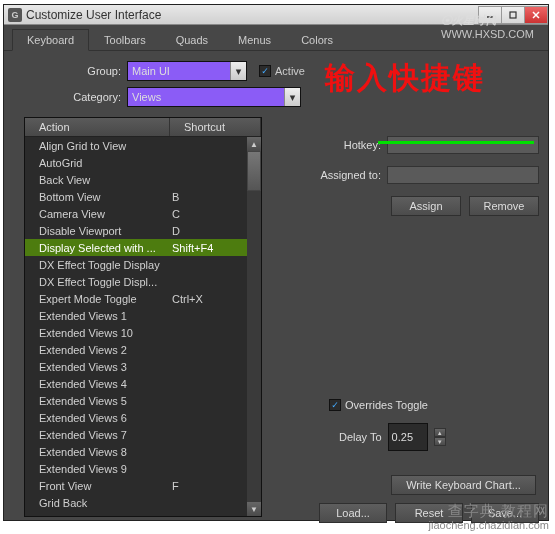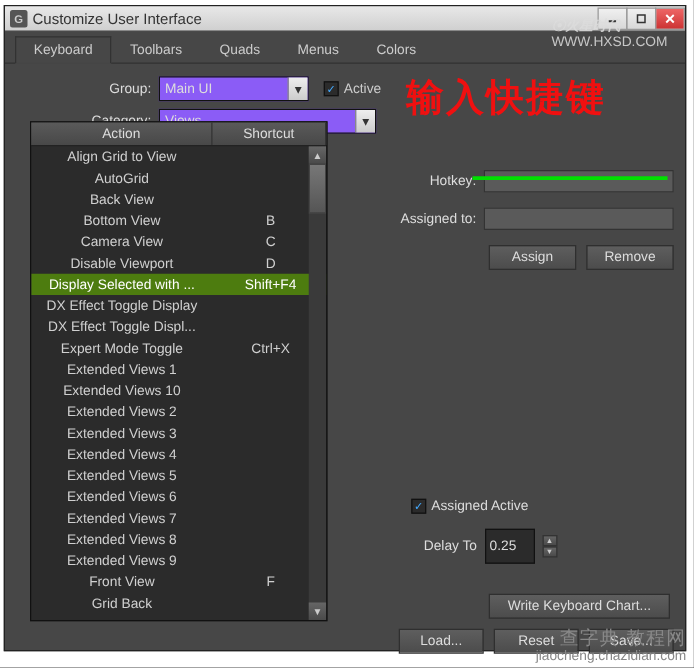--- a/index.html
+++ b/index.html
@@ -24,29 +24,29 @@
 .row { display: flex; align-items: center; margin-bottom: 6px; }
 .lbl { width: 56px; text-align: right; margin-right: 6px; color: #ddd; }
 .select { height: 20px; background: #8b5cf6; border: 1px solid #111; color: #ddd; padding: 0 4px; position: relative; display: flex; align-items: center; }
 .select-btn { position: absolute; right: 0; top: 0; width: 16px; height: 100%; background: linear-gradient(#eee,#ccc); color: #333; display: flex; align-items: center; justify-content: center; border-left: 1px solid #888; }
 .group-sel { width: 120px; }
 .cat-sel { width: 174px; }
 
 .chk { display: flex; align-items: center; margin-left: 12px; }
 .chk-box { width: 12px; height: 12px; background: #2b2b2b; border: 1px solid #111; margin-right: 4px; display: flex; align-items: center; justify-content: center; color: #4af; font-size: 9px; }
 
-.table-wrap { position: absolute; left: 20px; top: 92px; width: 238px; height: 400px; background: #2b2b2b; border: 1px solid #111; display: flex; flex-direction: column; text-align: center; }
+.table-wrap { position: absolute; left: 20px; top: 112px; width: 238px; height: 400px; background: #2b2b2b; border: 1px solid #111; display: flex; flex-direction: column; }
 .thead { display: flex; background: linear-gradient(#5a5a5a,#484848); border-bottom: 1px solid #222; }
 .th { padding: 3px 14px; color: #ddd; border-right: 1px solid #333; }
 .th1 { width: 145px; }
 .th2 { flex: 1; }
 .tbody { flex: 1; overflow: hidden; position: relative; }
 .tr { display: flex; height: 17px; align-items: center; color: #d0d0d0; }
 .tr.sel { background: #4d7c0f; color: #fff; }
-.td1 { width: 145px; white-space: nowrap; overflow: hidden; }
+.td1 { width: 145px; padding-left: 14px; white-space: nowrap; overflow: hidden; }
 .td2 { flex: 1; padding-left: 2px; }
 .scrollbar { position: absolute; right: 0; top: 0; width: 14px; height: 100%; background: #3a3a3a; }
 .scrollbar .thumb { position: absolute; top: 14px; width: 100%; height: 40px; background: linear-gradient(#777,#555); border: 1px solid #444; }
 .scrollbar .arr { position: absolute; width: 14px; height: 14px; background: linear-gradient(#666,#4a4a4a); display: flex; align-items: center; justify-content: center; color: #ccc; font-size: 8px; }
 .scrollbar .arr.up { top: 0; }
 .scrollbar .arr.dn { bottom: 0; }
 
 .rightpane { position: absolute; left: 295px; top: 131px; width: 240px; color: #ddd; }
 .frow { display: flex; align-items: center; margin-bottom: 12px; }
 .flbl { width: 82px; text-align: right; margin-right: 6px; }
@@ -243,21 +243,21 @@
     </div>
     <div class="btn-row">
       <div class="btn" style="width:70px">Assign</div>
       <div class="btn" style="width:70px">Remove</div>
     </div>
   </div>
 
   <div class="overrides">
     <div class="chk" style="margin-left:0">
       <div class="chk-box">✓</div>
-      <span>Assigned Active</span>
+      <span>Overrides Toggle</span>
     </div>
     <div class="delay">
       <span>Delay To</span>
       <div class="spin">
           <span>0.25</span>
         </div>
       <div class="spinbtns">
           <div>▲</div>
           <div>▼</div>
         </div>

